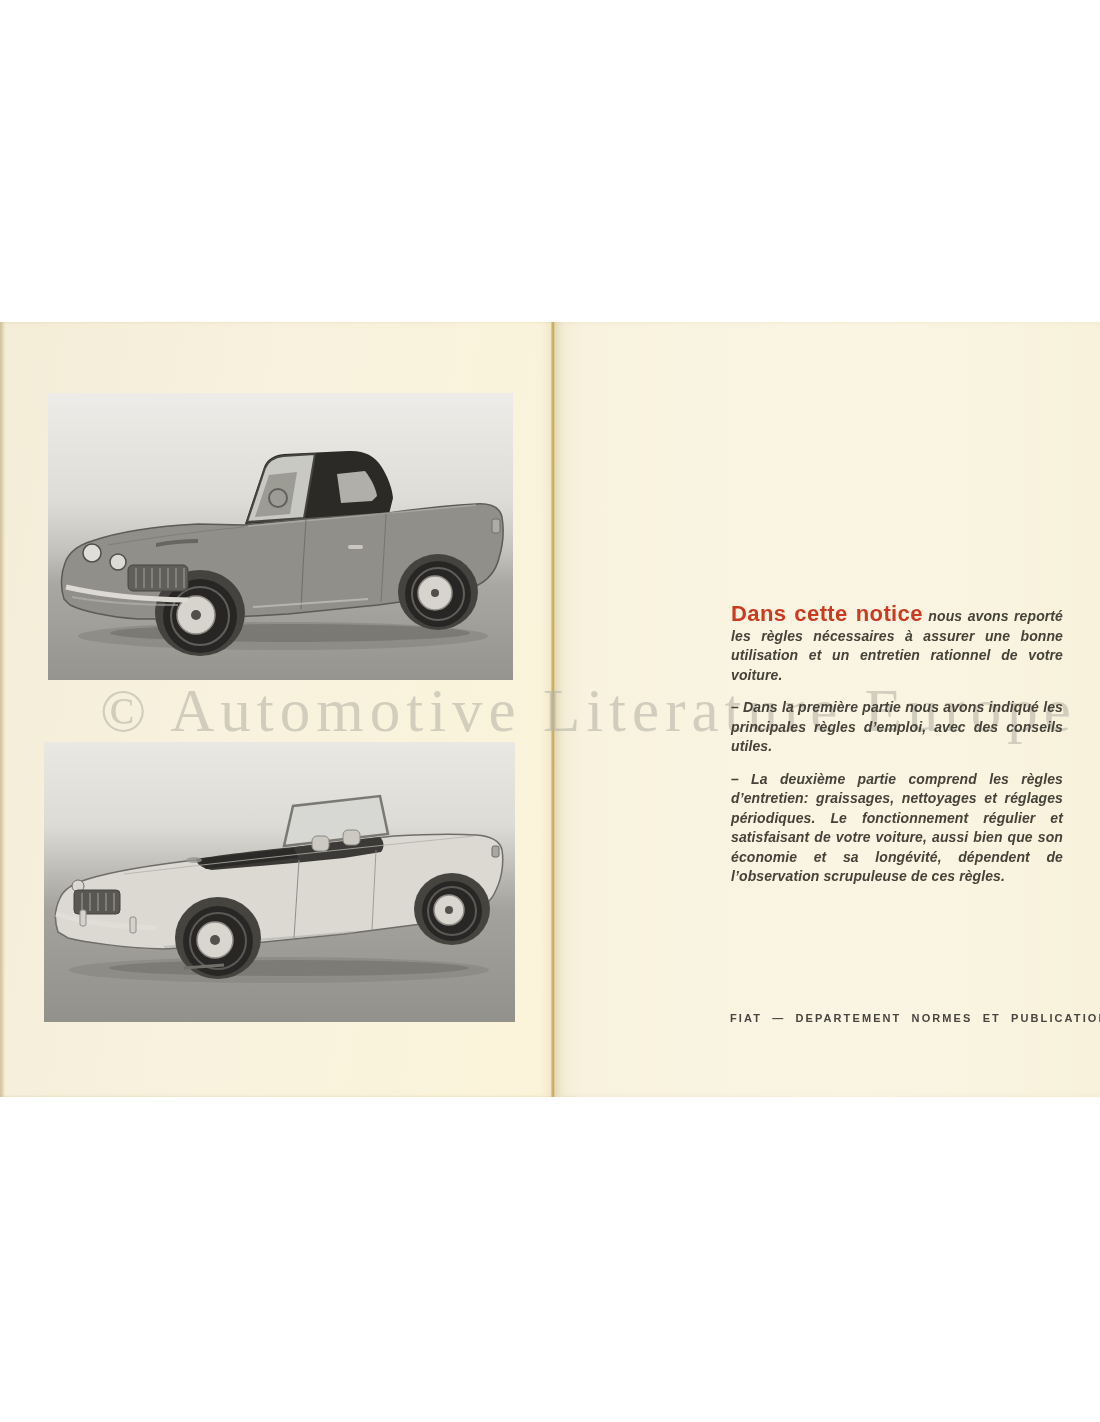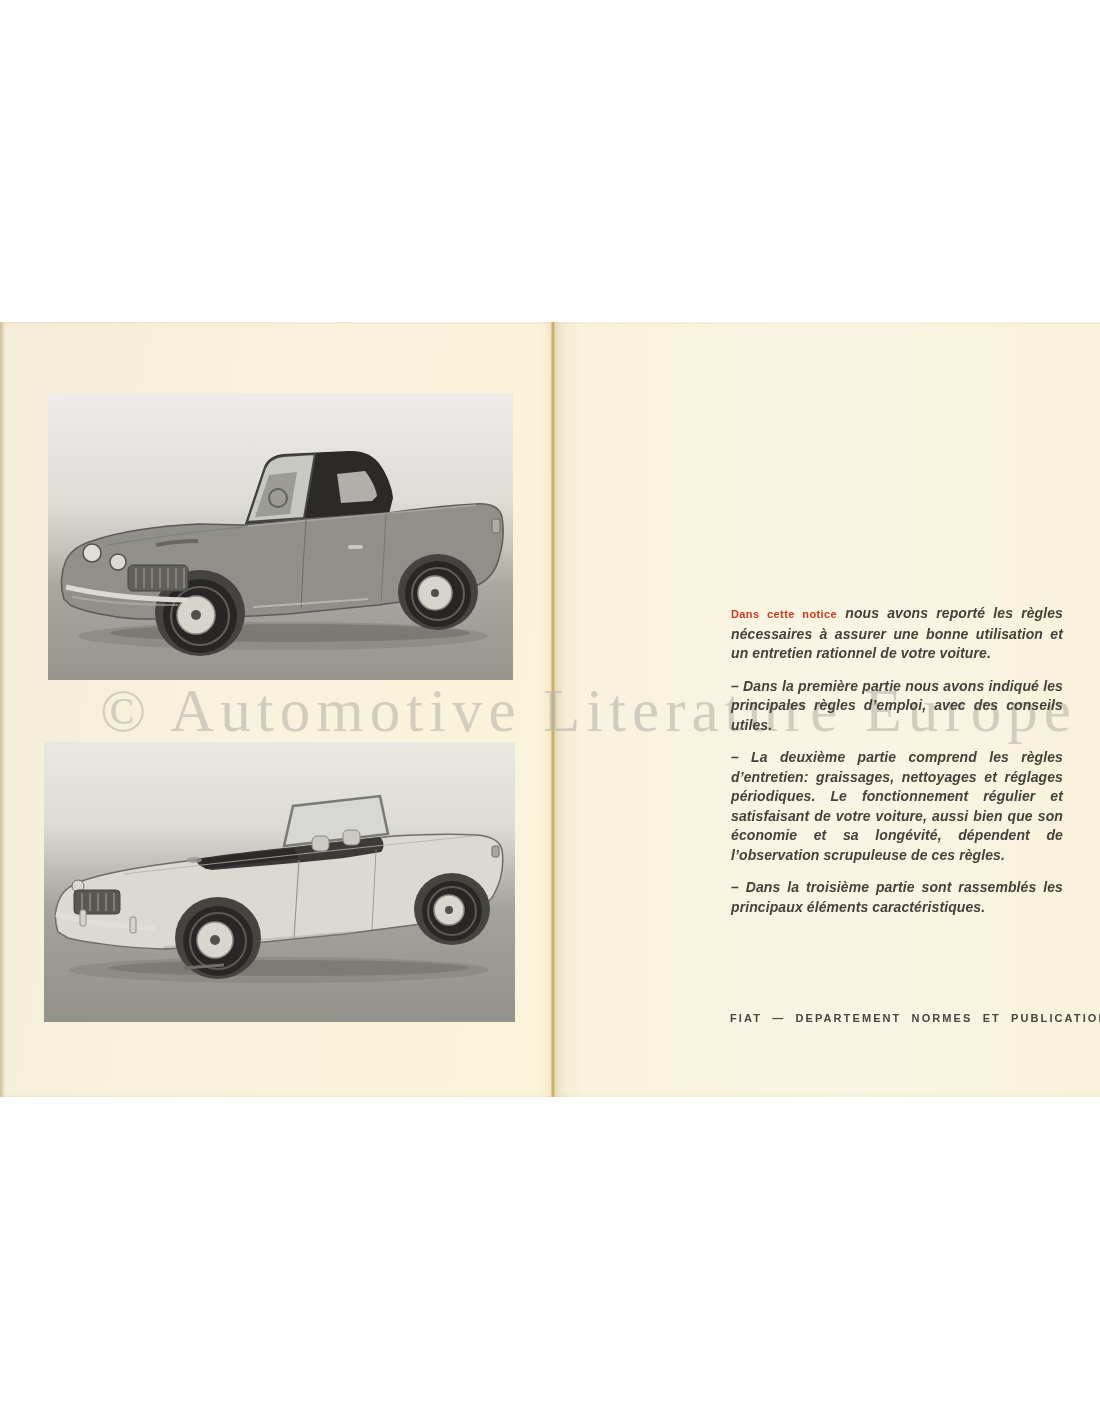--- a/index.html
+++ b/index.html
@@ -43,21 +43,21 @@
   }
   
   .text-col{position:absolute;left:731px;top:282px;width:332px;z-index:3;}
   .text-col p{
     margin:0 0 13px 0;text-align:justify;
     font-style:italic;font-weight:bold;
     font-size:14px;line-height:19.5px;letter-spacing:0.1px;
     color:#454239;
   }
   .lead{
-    font-style:normal;font-weight:bold;font-size:11px;letter-spacing:0.4px;
+    font-style:normal;font-weight:bold;font-size:22px;letter-spacing:0.4px;
   }
   .footer-line{
     position:absolute;left:730px;top:690px;width:350px;z-index:3;
     font-size:11px;font-weight:bold;letter-spacing:2.1px;word-spacing:5px;
     color:#474540;white-space:nowrap;
   }
 </style>
 </head>
 <body>
 
@@ -157,19 +157,18 @@
         <path d="M140,226 L180,223" stroke="#706f6a" stroke-width="3"></path>
       </svg>
     </div>
 
     <div class="watermark">© Automotive Literature Europe</div>
 
     <div class="text-col">
       <p><span class="lead" style="color:#cc3a1f;">Dans cette notice</span> <span>nous avons reporté les règles nécessaires à assurer une bonne utilisation et un entretien rationnel de votre voiture.</span></p>
       <p>– Dans la première partie nous avons indiqué les principales règles d’emploi, avec des conseils utiles.</p>
       <p>– La deuxième partie comprend les règles d’entretien: graissages, nettoyages et réglages périodiques. Le fonctionnement régulier et satisfaisant de votre voiture, aussi bien que son économie et sa longévité, dépendent de l’observation scrupuleuse de ces règles.</p>
-      <p>– Dans la troisième partie sont rassemblés les principaux éléments caractéristiques.</p>
     </div>
 
     <div class="footer-line">FIAT — DEPARTEMENT NORMES ET PUBLICATIONS</div>
 
   </div>
 </div>
 
 </body></html>

